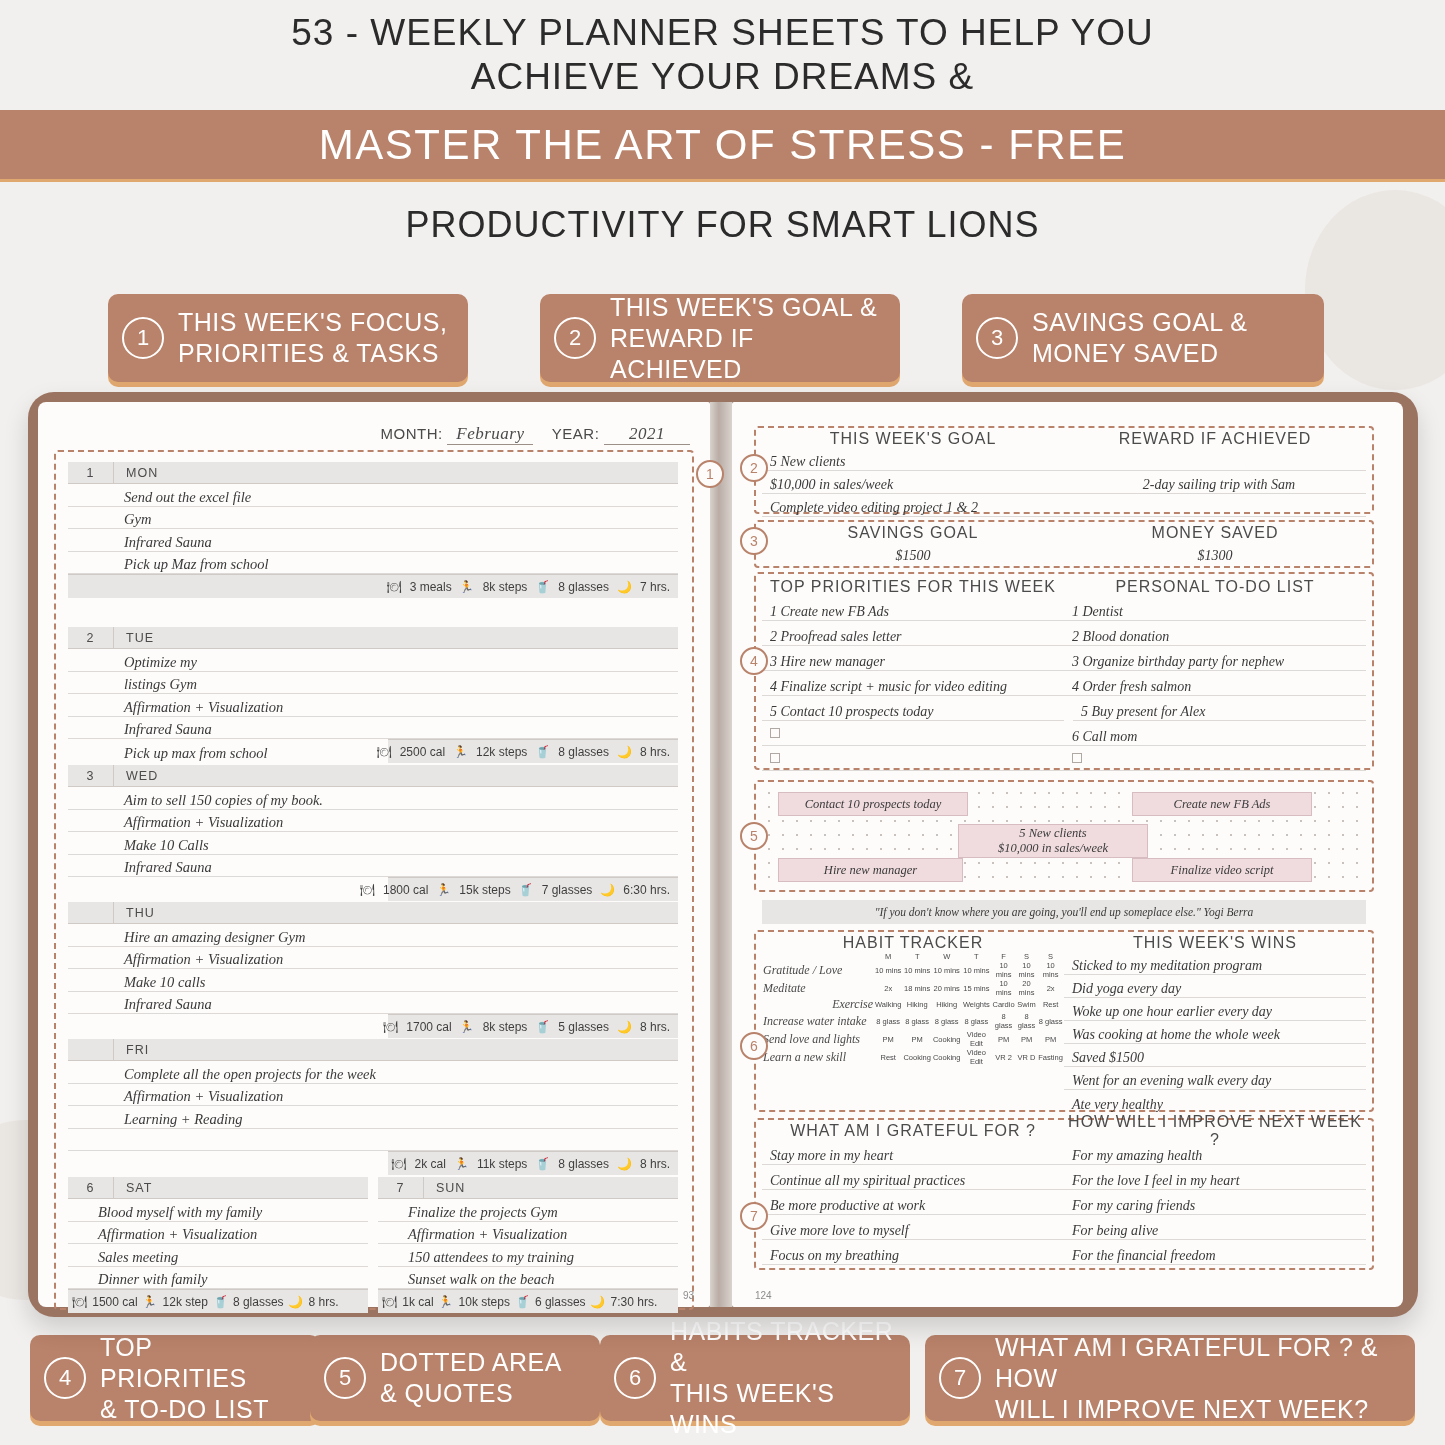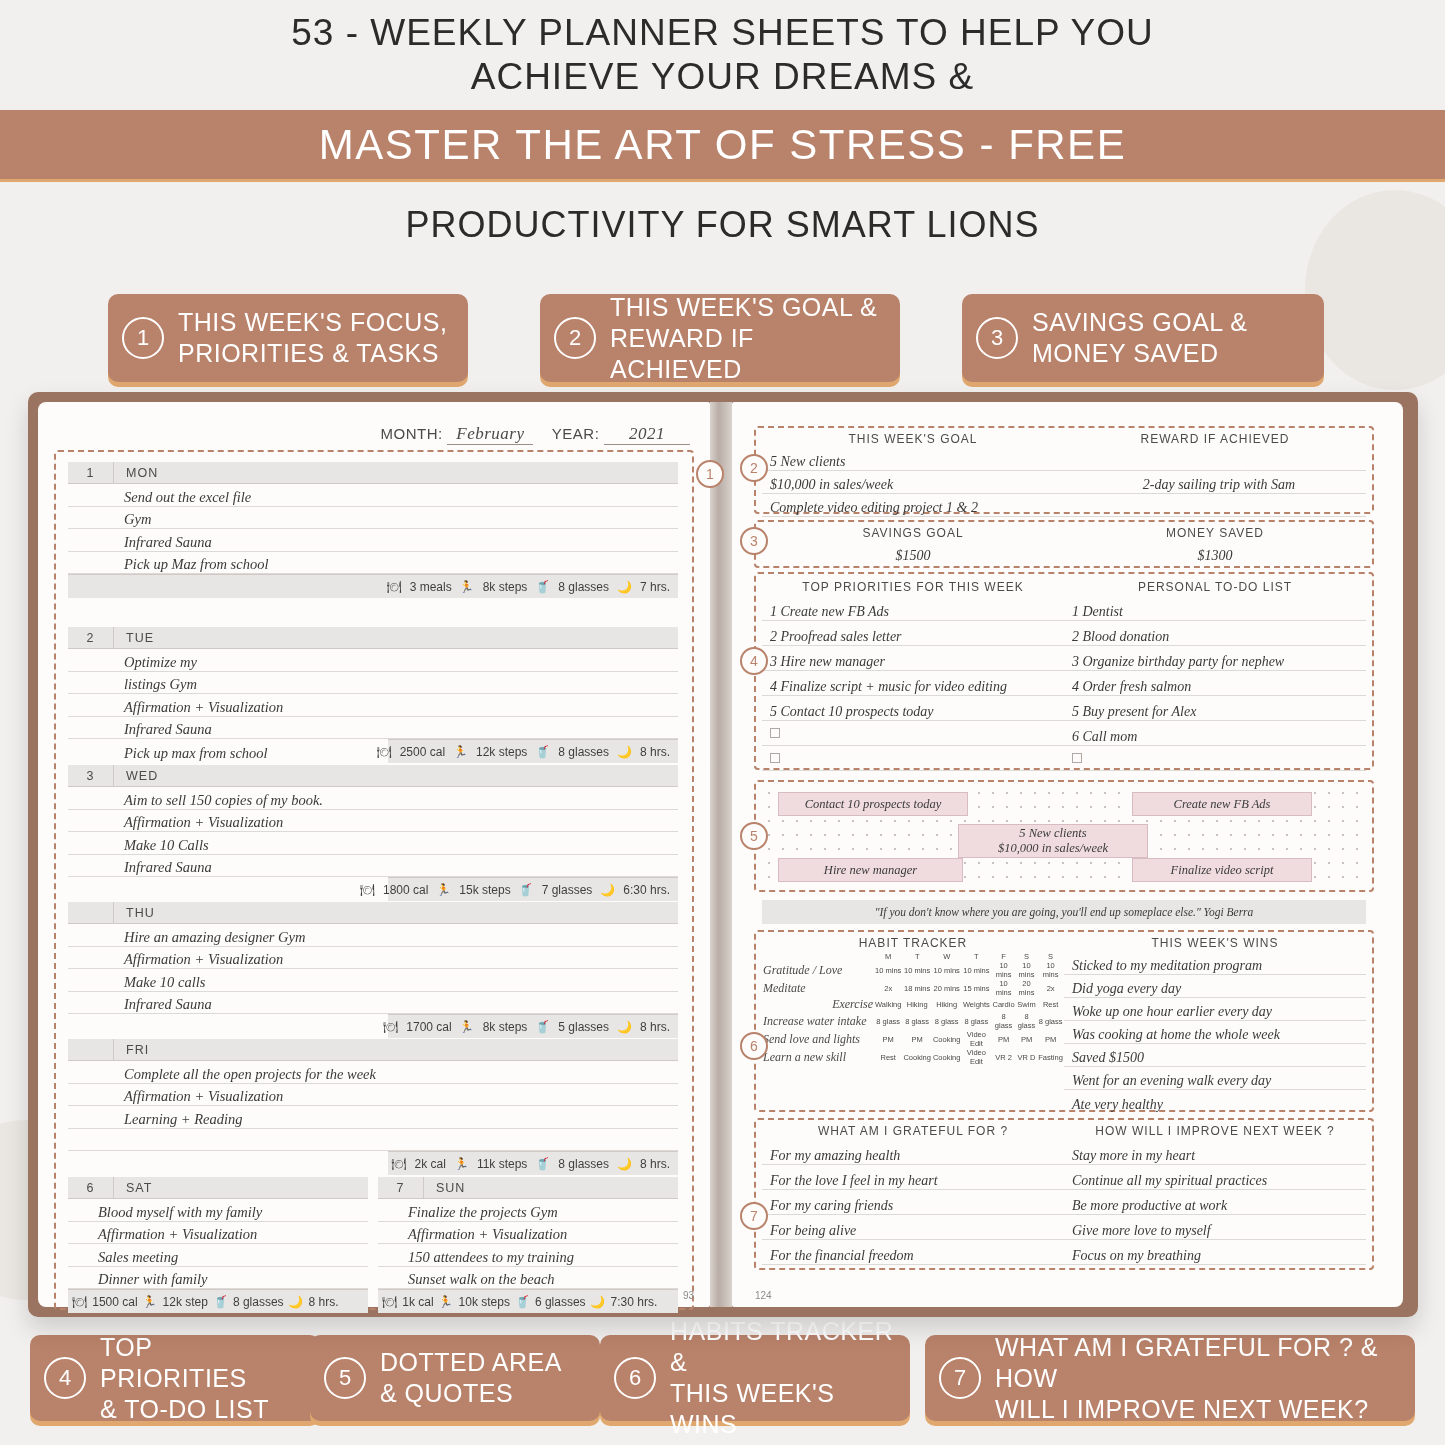--- a/index.html
+++ b/index.html
@@ -57,21 +57,21 @@
   #pill3 { left:962px; top:294px; width:362px; height:88px; }
   #pill4 { left:30px; top:1335px; width:290px; height:86px; }
   #pill5 { left:310px; top:1335px; width:290px; height:86px; }
   #pill6 { left:600px; top:1335px; width:310px; height:86px; }
   #pill7 { left:925px; top:1335px; width:490px; height:86px; }
 
   
   .book {
     position:absolute; left:28px; top:392px; width:1390px; height:925px;
     background:#9b7361;
-    border-radius:10px;
+    border-radius:26px;
     box-shadow:0 12px 24px rgba(0,0,0,.15);
     padding:10px;
     display:flex;
   }
   .sheet {
     background:#fdfcfb; position:relative;
     font-family:"Liberation Serif", serif;
     color:#3a3a3a;
   }
   .sheet.left { width:672px; border-radius:8px 2px 2px 8px; }
@@ -106,21 +106,21 @@
     height:24px; background:#e8e6e4; display:flex; align-items:center; justify-content:flex-end;
     font-size:12px; font-family:"Liberation Sans", sans-serif; color:#3f3f3f; padding-right:8px; gap:8px;
     border-top:1px solid #cfcac6;
   }
   .metrics span { white-space:nowrap; }
   .pgno { position:absolute; bottom:6px; font-size:10px; color:#8d8d8d; font-family:"Liberation Sans", sans-serif; }
 
   
   .rsec { position:absolute; }
   .rhdr {
-    display:flex; font-family:"Liberation Sans", sans-serif; font-size:12px;
+    display:flex; font-family:"Liberation Sans", sans-serif; font-size:16px;
     letter-spacing:1px; color:#4b4b4b; justify-content:space-around; align-items:center;
   }
   .rline { border-bottom:1px solid #ddd9d6; font-size:14px; font-style:italic; display:flex; align-items:flex-end; }
   .circ {
     position:absolute; width:28px; height:28px; border-radius:50%;
     border:2px solid #b9826a; color:#b9826a; background:#fdfcfb;
     display:flex; align-items:center; justify-content:center;
     font-size:14px; font-family:"Liberation Sans", sans-serif;
   }
   .cbox { width:10px; height:10px; border:1px solid #b0a9a3; display:inline-block; }
@@ -423,21 +423,21 @@
               </div>
             <div class="rline" style="height:25px; padding-left:8px; align-items:center;">
                 <span class="cbox"></span>
               </div>
           </div>
           <div style="width:50%;">
             <div class="rline" style="height:25px; padding-left:8px;">1 Dentist</div>
             <div class="rline" style="height:25px; padding-left:8px;">2 Blood donation</div>
             <div class="rline" style="height:25px; padding-left:8px;">3 Organize birthday party for nephew</div>
             <div class="rline" style="height:25px; padding-left:8px;">4 Order fresh salmon</div>
-            <div class="rline" style="height:25px; padding-left:8px;">5 Buy present for Alex</div>
+            <div class="rline" style="height:25px; padding-left:8px;margin-left:9px;">5 Buy present for Alex</div>
             <div class="rline" style="height:25px; padding-left:8px;">6 Call mom</div>
             <div class="rline" style="height:25px; padding-left:8px; align-items:center;">
                 <span class="cbox"></span>
               </div>
           </div>
         </div>
       </div>
       <div class="circ" style="left:8px; top:245px;">4</div>
 
       <div class="dashed" style="left:22px; top:378px; width:620px; height:112px;"></div>
@@ -552,33 +552,33 @@
       <div class="circ" style="left:8px; top:630px;">6</div>
 
       <div class="dashed" style="left:22px; top:716px; width:620px; height:152px;"></div>
       <div class="rsec" style="left:30px; top:720px; width:604px;">
         <div class="rhdr" style="height:18px;">
           <div style="width:50%; text-align:center;">WHAT AM I GRATEFUL FOR ?</div>
           <div style="width:50%; text-align:center;">HOW WILL I IMPROVE NEXT WEEK ?</div>
         </div>
         <div style="display:flex;">
           <div style="width:50%;">
+            <div class="rline" style="height:25px; padding-left:8px;">Stay more in my heart</div>
+            <div class="rline" style="height:25px; padding-left:8px;">Continue all my spiritual practices</div>
+            <div class="rline" style="height:25px; padding-left:8px;">Be more productive at work</div>
+            <div class="rline" style="height:25px; padding-left:8px;">Give more love to myself</div>
+            <div class="rline" style="height:25px; padding-left:8px;">Focus on my breathing</div>
+          </div>
+          <div style="width:50%;">
             <div class="rline" style="height:25px; padding-left:8px;">For my amazing health</div>
             <div class="rline" style="height:25px; padding-left:8px;">For the love I feel in my heart</div>
             <div class="rline" style="height:25px; padding-left:8px;">For my caring friends</div>
             <div class="rline" style="height:25px; padding-left:8px;">For being alive</div>
             <div class="rline" style="height:25px; padding-left:8px;">For the financial freedom</div>
           </div>
-          <div style="width:50%;">
-            <div class="rline" style="height:25px; padding-left:8px;">Stay more in my heart</div>
-            <div class="rline" style="height:25px; padding-left:8px;">Continue all my spiritual practices</div>
-            <div class="rline" style="height:25px; padding-left:8px;">Be more productive at work</div>
-            <div class="rline" style="height:25px; padding-left:8px;">Give more love to myself</div>
-            <div class="rline" style="height:25px; padding-left:8px;">Focus on my breathing</div>
-          </div>
         </div>
       </div>
       <div class="circ" style="left:8px; top:800px;">7</div>
 
       <div class="pgno" style="left:23px;">124</div>
     </div>
   </div>
 </div>
 
 </body></html>

